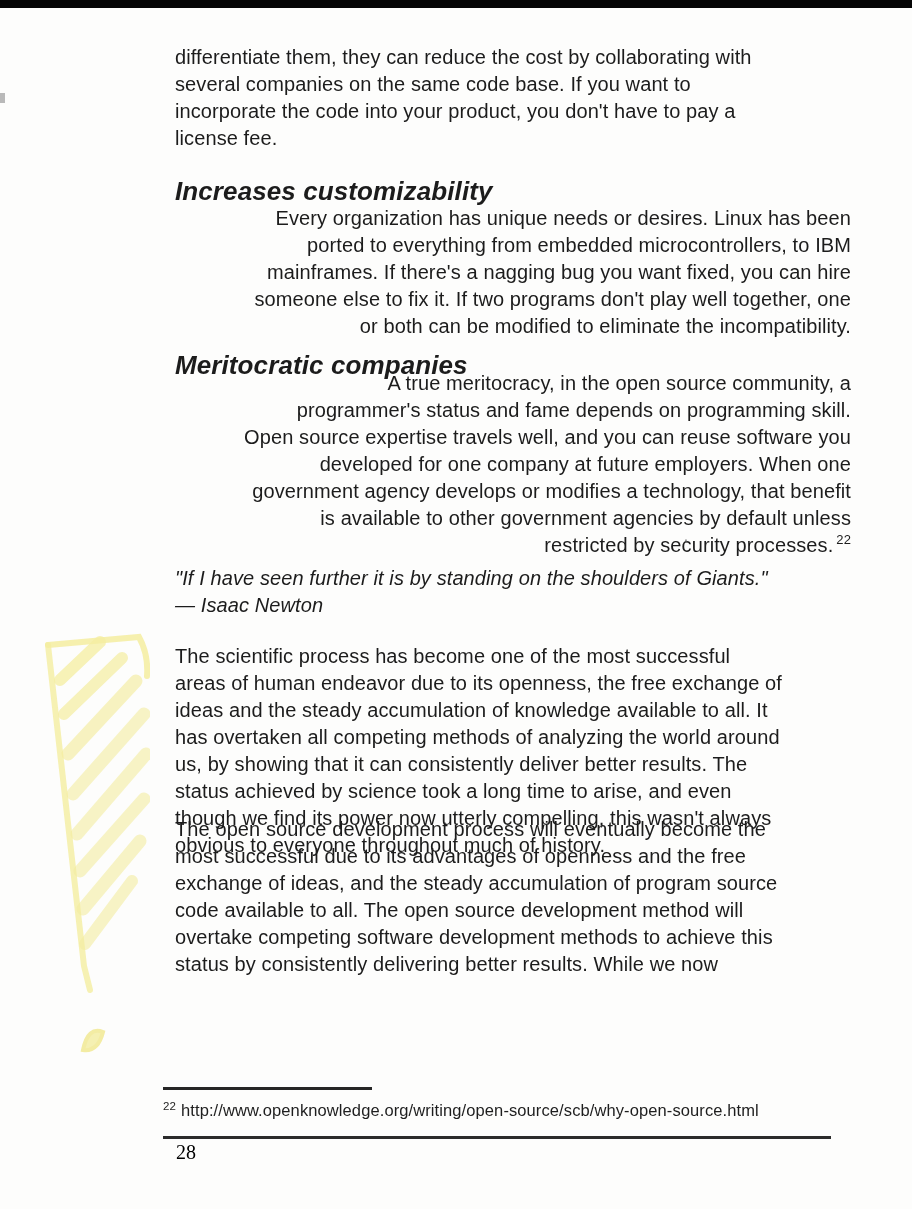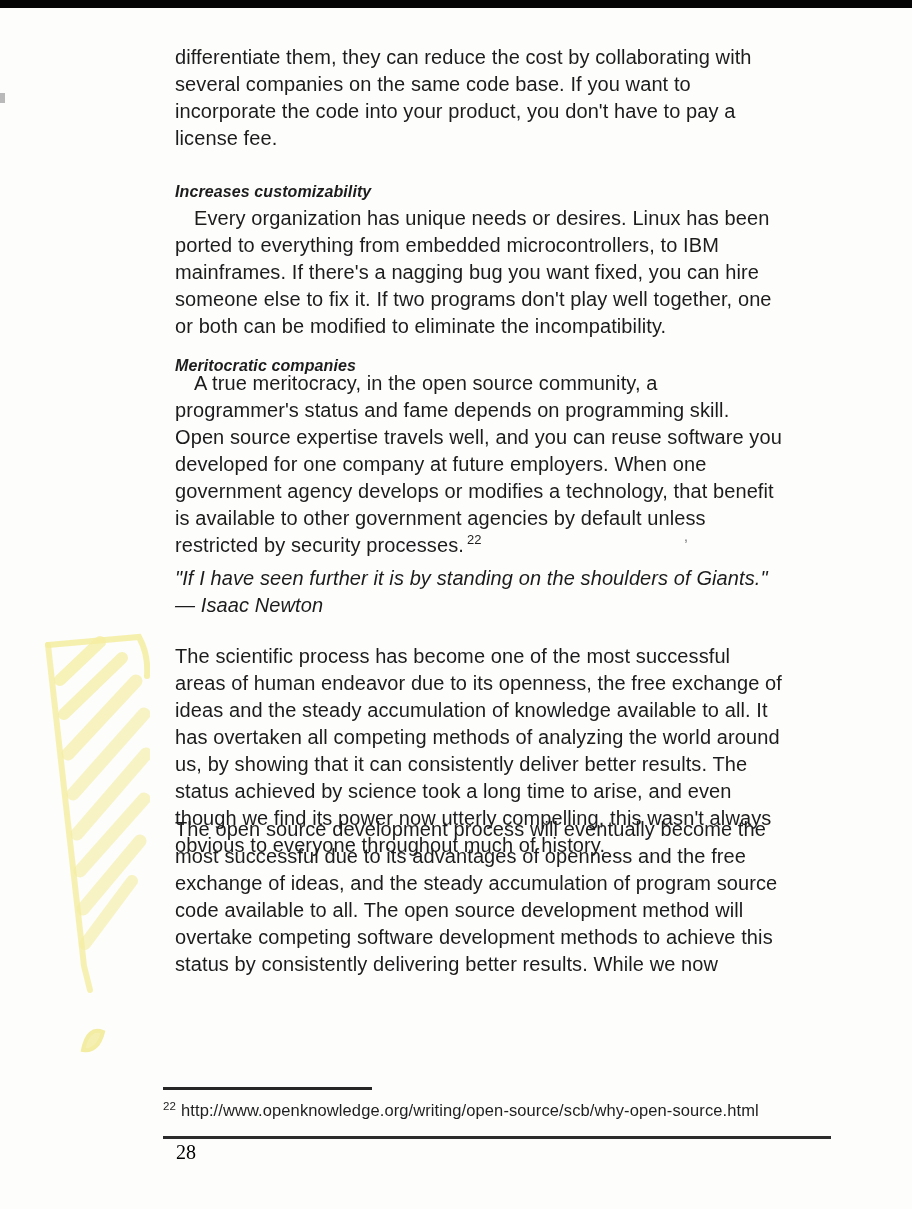--- a/index.html
+++ b/index.html
@@ -27,23 +27,23 @@
   }
   .block {
     position:absolute; left:0; width:100%;
     font-size:20px; line-height:27px;
     white-space:pre-line;
     letter-spacing:0.1px;
     margin:0;
   }
   .heading {
     font-weight:bold; font-style:italic;
-    font-size:16px;
+    font-size:26px;
   }
-  .indent { text-indent:19px; }
+  .indent { text-indent:19px;text-align:right; }
   .quote { font-style:italic; }
   sup.body-ref {
     font-size:13px; line-height:0;
     vertical-align:super; margin-left:3px;
     white-space:normal;
   }
   .scan-comma {
     position:absolute; left:684px; top:528px;
     font-size:14px; color:#6f6f6f;
   }

